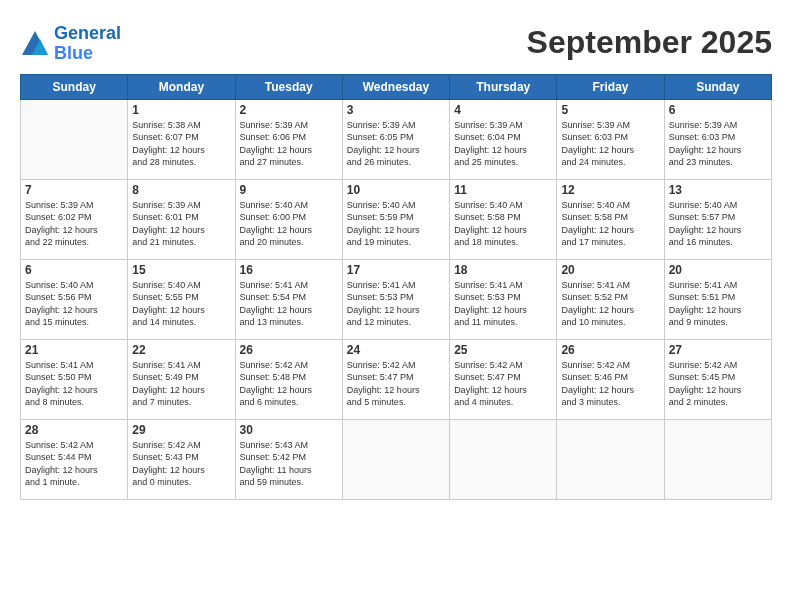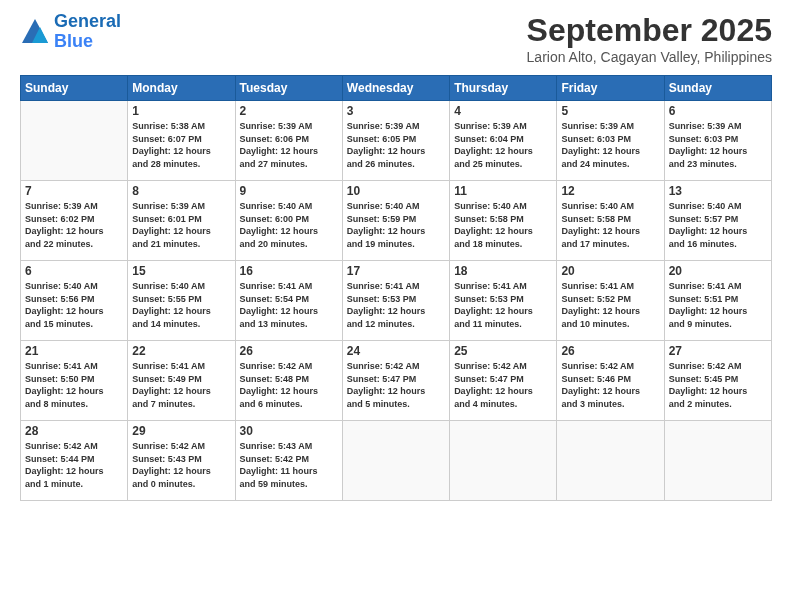--- a/index.html
+++ b/index.html
@@ -6,21 +6,21 @@
     body {
       font-family: Arial, sans-serif;
       background: #fff;
       width: 792px;
       height: 612px;
       overflow: hidden;
     }
     .page {
       width: 792px;
       height: 612px;
-      padding: 12px 20px;
+      padding: 24px 20px;
       position: relative;
     }
     .header {
       display: flex;
       justify-content: space-between;
       align-items: flex-start;
       margin-bottom: 10px;
     }
     .logo {
       display: flex;
@@ -34,41 +34,40 @@
     }
     .logo-text span {
       color: #1a6bb5;
     }
     .logo-icon {
       width: 30px;
       height: 30px;
       margin-right: 4px;
     }
     .title-area {
-      text-align: right;
     }
     .month-title {
       font-size: 32px;
       font-weight: bold;
       color: #333;
     }
     .location-title {
       font-size: 14px;
       color: #555;
     }
     .calendar {
       width: 100%;
       border-collapse: collapse;
       font-size: 10px;
     }
     .calendar th {
       background-color: #2a6db5;
       color: #fff;
       padding: 5px 4px;
-      text-align: left;
+      text-align: center;
       font-size: 12px;
       font-weight: bold;
       border: 1px solid #1a5a9a;
     }
     .calendar td {
       border: 1px solid #ccc;
       vertical-align: top;
       padding: 3px 4px;
       width: calc(100% / 7);
       height: 80px;
@@ -79,41 +78,39 @@
     .day-number {
       font-size: 12px;
       font-weight: bold;
       color: #333;
       margin-bottom: 2px;
     }
     .day-info {
       font-size: 9px;
       color: #333;
       line-height: 1.4;
-      font-weight: bold;
     }
   </style>
 </head>
 <body>
 
 <div class="page">
   <div class="header">
     <div class="logo">
       <svg class="logo-icon" viewBox="0 0 30 30">
         <polygon points="15,2 28,26 2,26" fill="#2a6db5"></polygon>
         <polygon points="20,10 28,26 12,26" fill="#1a9ad4"></polygon>
       </svg>
       <div class="logo-text">
         <div><span>General</span></div>
         <div><span style="color:#3b82f6">Blue</span></div>
       </div>
     </div>
     <div class="title-area">
       <div class="month-title">September 2025</div>
-      <div class="location-title">Larion Alto, Cagayan Valley, Philippines</div>
     </div>
   </div>
 
   <table class="calendar">
     <thead>
       <tr>
         <th>Sunday</th>
         <th>Monday</th>
         <th>Tuesday</th>
         <th>Wednesday</th>

